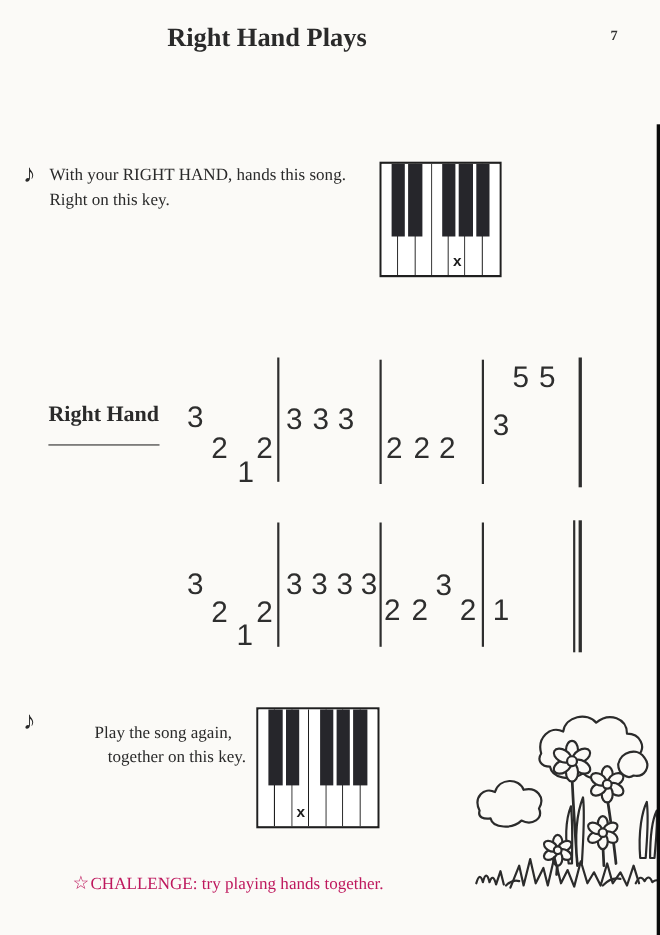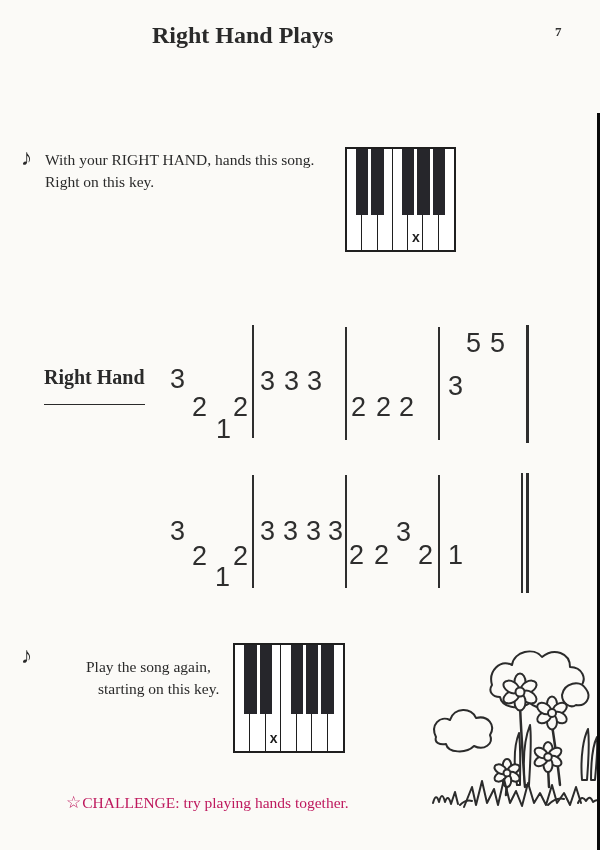--- a/index.html
+++ b/index.html
@@ -104,21 +104,21 @@
       <span class="finger" style="left: 418px; top: 542px;">2</span>
       <div class="barline" style="left: 438px; top: 475px; width: 2px; height: 113px;"></div>
       <span class="finger" style="left: 448px; top: 542px;">1</span>
       <div class="barline" style="left: 521px; top: 473px; width: 1.5px; height: 120px;"></div>
       <div class="barline" style="left: 526px; top: 473px; width: 3px; height: 120px;"></div>
     </div>
 
   <div class="abs note-icon" style="left:21px;top:644px;">♪</div>
   <div class="abs instr" style="left:58px;top:656px;margin-left:28px;">
     <div>Play the song again,</div>
-    <div style="margin-left:12px;">starting on this key.</div>
+    <div style="margin-left:12px;">together on this key.</div>
   </div>
 
   <div class="kb" id="kb1" style="left: 233px; top: 643px; width: 112px; height: 110px;">
       <div class="wk" style="left: 0px; width: 15.4286px;"></div>
       <div class="wk" style="left: 15.4286px; width: 15.4286px;"></div>
       <div class="wk" style="left: 30.8571px; width: 15.4286px;"></div>
       <div class="wk" style="left: 46.2857px; width: 15.4286px;"></div>
       <div class="wk" style="left: 61.7143px; width: 15.4286px;"></div>
       <div class="wk" style="left: 77.1429px; width: 15.4286px;"></div>
       <div class="wk last" style="left: 92.5714px; width: 15.4286px;"></div>

